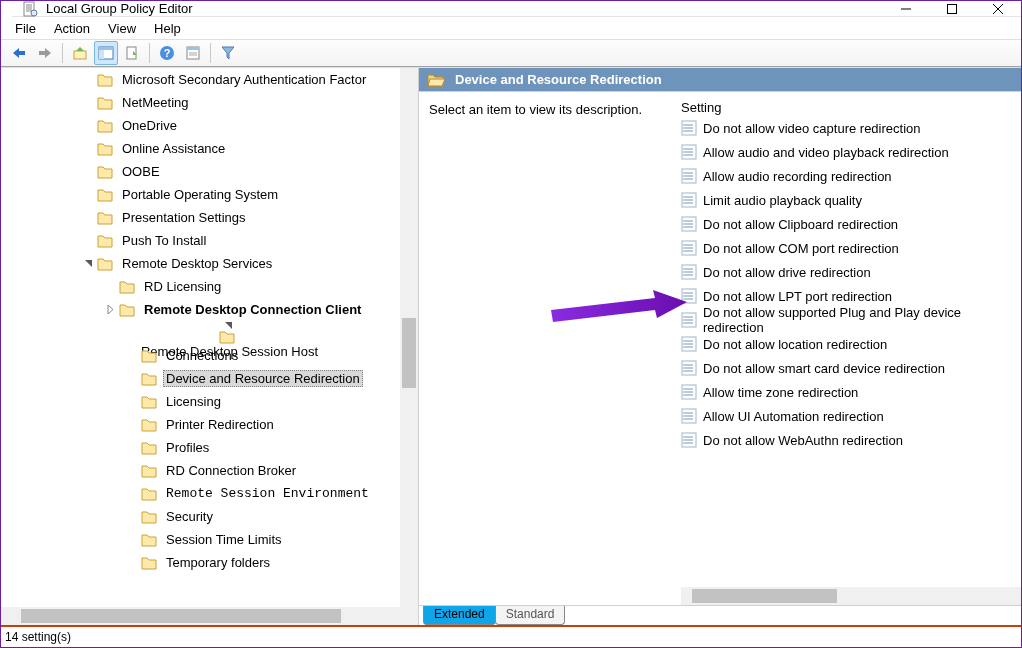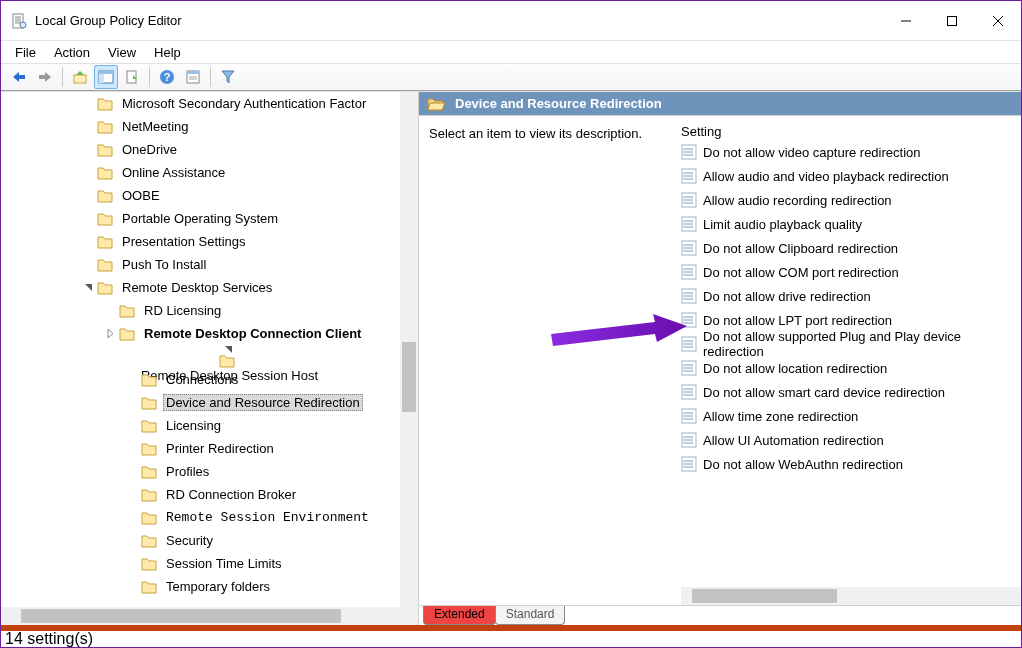--- a/index.html
+++ b/index.html
@@ -1,18 +1,18 @@
 <!DOCTYPE html>
 <html><head>
 <meta charset="utf-8">
 <style>
   * { box-sizing: border-box; }
   html, body { margin:0; padding:0; font-family: "Segoe UI", Tahoma, sans-serif; font-size:13px; color:#010101; background:#fff;}
   .window { width:1022px; height:648px; border:1px solid #6a1ea0; display:flex; flex-direction:column; overflow:hidden;}
-  .titlebar { height:40px; display:flex; align-items:center; border-bottom:1px solid #e5e5e5; }
+  .titlebar { height:16px; display:flex; align-items:center; border-bottom:1px solid #e5e5e5;margin-left:11px; }
   .titlebar .app-icon { width:16px; height:16px; margin:0 8px 0 10px; }
   .titlebar .title { flex:1; font-size:13px; }
   .win-controls { display:flex; height:100%; }
   .win-btn { width:46px; display:flex; align-items:center; justify-content:center; }
   .menubar { height:22px; display:flex; align-items:center; padding:0 6px; gap:2px;}
   .menubar span { padding:2px 8px;text-align:center; }
   .toolbar { height:28px; border-top:1px solid #e0e0e0; border-bottom:1px solid #a0a0a0; background:linear-gradient(#fdfdfd,#f4f4f4); display:flex; align-items:center; padding:0 6px; gap:2px;}
   .tool-btn { width:24px; height:24px; display:flex; align-items:center; justify-content:center; border:1px solid transparent; border-radius:2px;}
   .tool-sep { width:1px; height:20px; background:#c8c8c8; margin:0 3px;}
   .content { flex:1; display:flex; overflow:hidden; border-top:1px solid #e0e0e0;}
@@ -37,24 +37,24 @@
   .desc-col { width:262px; padding:10px 10px; }
   .settings-col { flex:1; display:flex; flex-direction:column; overflow:hidden; position:relative;}
   .col-header { height:24px; font-size:13px; padding-top:8px;}
   .setting-row { height:24px; display:flex; align-items:center; }
   .setting-icon { width:16px; height:16px; margin-right:6px; flex-shrink:0;}
   .arrow-annot { position:absolute; left:130px; top:196px; pointer-events:none;}
   .hscroll-right { height:18px; background:#f0f0f0; position:relative;}
   .hscroll-right .thumb { position:absolute; top:2px; bottom:2px; left:11px; width:145px; background:#c2c2c2;}
   .tabs { height:20px; border-top:1px solid #d0d0d0; display:flex; padding-left:4px; background:#fff;}
   .tab { position:relative; padding:1px 10px 0; font-size:12px; border:1px solid #888; border-top:none; border-radius:0 0 4px 4px; margin-right:-1px; background:#fff;}
-  .tab.active { background:#ef4444; z-index:2;}
+  .tab.active { background:#0ea5e9; z-index:2;}
   .tab.inactive { background:#f4f4f4; color:#555;}
   .tabs .spacer { flex:1; border-top:1px solid #fff;}
-  .statusbar { height:22px; border-top:6px solid #c2410c; display:flex; align-items:center; padding:0 4px; font-size:16px;}
+  .statusbar { height:22px; border-top:2px solid #c2410c; display:flex; align-items:center; padding:0 4px; font-size:12px;}
 </style>
 </head>
 <body>
 
 <div class="window">
 
   <div class="titlebar">
     <svg class="app-icon" viewBox="0 0 16 16">
       <rect x="2" y="1" width="10" height="14" fill="#fff" stroke="#888"></rect>
       <line x1="4" y1="4" x2="10" y2="4" stroke="#888"></line>

